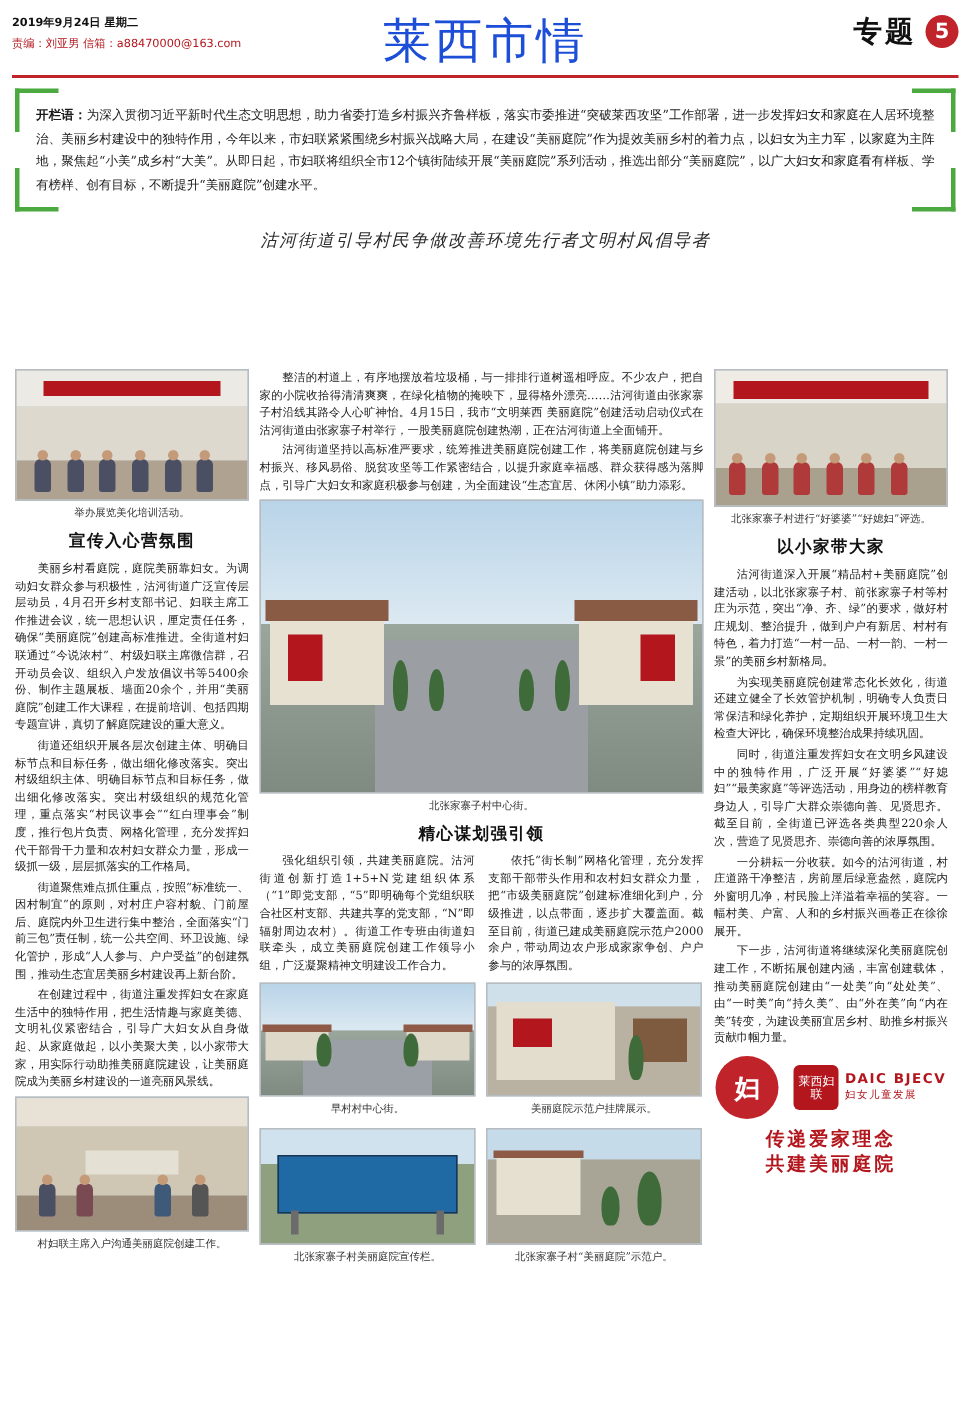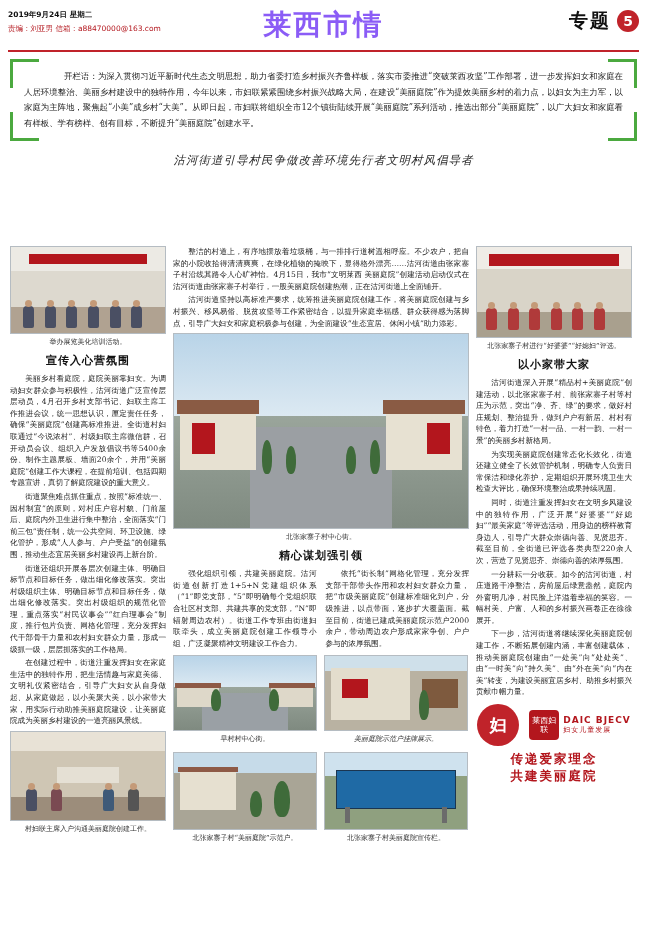--- a/index.html
+++ b/index.html
@@ -38,24 +38,24 @@
     color: #111;
   }
   .mast-left .row1 { font-weight: bold; }
   .mast-left .row2 { color: #b3161d; }
   .mast-center {
     position: absolute;
     left: 50%;
     transform: translateX(-50%);
     top: 0;
     font-family: "DejaVu Serif", "Liberation Serif", serif;
-    font-weight: bold;
-    font-size: 28px;
+    font-weight: normal;
+    font-size: 32px;
     letter-spacing: 2px;
-    color: #8b5cf6;
+    color: #1d4ed8;
   }
   .mast-right {
     position: absolute;
     right: 0; top: 2px;
     display: flex;
     align-items: center;
     gap: 6px;
   }
   .mast-right .zhuanti {
     font-family: "DejaVu Serif", "Liberation Serif", serif;
@@ -94,21 +94,21 @@
   .corner.tr { right: 0; top: 0; border-right-width: 3px; border-top-width: 3px; }
   .corner.bl { left: 0; bottom: 0; border-left-width: 3px; border-bottom-width: 3px; }
   .corner.br { right: 0; bottom: 0; border-right-width: 3px; border-bottom-width: 3px; }
   .intro-text {
     font-family: "DejaVu Serif", "Liberation Serif", serif;
     font-size: 8.4px;
     line-height: 15.5px;
     text-align: justify;
     color: #1a1a1a;
   }
-  .intro-text b { font-weight: normal; margin-left: 40px; }
+  .intro-text b { font-weight: bold; }
 
   
   .subhead {
     text-align: center;
     margin-top: 12px;
     font-family: "DejaVu Serif", "Liberation Serif", serif;
     font-size: 11.5px;
     letter-spacing: 1px;
     color: #2a2a2a;
     font-style: italic;
@@ -285,22 +285,22 @@
           <div class="person" style="left:64%"></div>
           <div class="person" style="left:78%"></div>
         </div>
       </div>
       <div class="caption">举办展览美化培训活动。</div>
 
       <div class="sec-title">宣传入心营氛围</div>
 
       <div class="body-text">
         <p>美丽乡村看庭院，庭院美丽靠妇女。为调动妇女群众参与积极性，沽河街道广泛宣传层层动员，4月召开乡村支部书记、妇联主席工作推进会议，统一思想认识，厘定责任任务，确保“美丽庭院”创建高标准推进。全街道村妇联通过“今说浓村”、村级妇联主席微信群，召开动员会议、组织入户发放倡议书等5400余份、制作主题展板、墙面20余个，并用“美丽庭院”创建工作大课程，在提前培训、包括四期专题宣讲，真切了解庭院建设的重大意义。</p>
+        <p>街道还组织开展各层次创建主体、明确目标节点和目标任务，做出细化修改落实。突出村级组织主体、明确目标节点和目标任务，做出细化修改落实。突出村级组织的规范化管理，重点落实“村民议事会”“红白理事会”制度，推行包片负责、网格化管理，充分发挥妇代干部骨干力量和农村妇女群众力量，形成一级抓一级，层层抓落实的工作格局。</p>
         <p>街道聚焦难点抓住重点，按照“标准统一、因村制宜”的原则，对村庄户容村貌、门前屋后、庭院内外卫生进行集中整治，全面落实“门前三包”责任制，统一公共空间、环卫设施、绿化管护，形成“人人参与、户户受益”的创建氛围，推动生态宜居美丽乡村建设再上新台阶。</p>
-        <p>街道还组织开展各层次创建主体、明确目标节点和目标任务，做出细化修改落实。突出村级组织主体、明确目标节点和目标任务，做出细化修改落实。突出村级组织的规范化管理，重点落实“村民议事会”“红白理事会”制度，推行包片负责、网格化管理，充分发挥妇代干部骨干力量和农村妇女群众力量，形成一级抓一级，层层抓落实的工作格局。</p>
         <p>在创建过程中，街道注重发挥妇女在家庭生活中的独特作用，把生活情趣与家庭美德、文明礼仪紧密结合，引导广大妇女从自身做起、从家庭做起，以小美聚大美，以小家带大家，用实际行动助推美丽庭院建设，让美丽庭院成为美丽乡村建设的一道亮丽风景线。</p>
       </div>
 
       <div class="photo" style="height:90px;margin-top:4px;">
         <div class="scene">
           <div class="ceiling" style="height:22%;background:#e8e2d6"></div>
           <div class="midwall" style="top:22%;bottom:26%;background:#cfc6b4"></div>
           <div class="floor" style="height:26%;background:#9c8d7b"></div>
           <div class="wall" style="left:30%;top:40%;width:40%;height:18%;background:#e5e0d4"></div>
           <div class="person" style="left:10%;bottom:10%"></div>
@@ -354,60 +354,60 @@
               <div class="wall" style="left:2%;top:42%;width:30%;height:26%;background:#ded8c9"></div>
               <div class="roof" style="left:1%;top:36%;width:32%;height:7%;"></div>
               <div class="wall" style="right:2%;top:42%;width:30%;height:26%;background:#ded8c9"></div>
               <div class="roof" style="right:1%;top:36%;width:32%;height:7%;"></div>
               <div class="tree" style="left:26%;bottom:26%;height:22px"></div>
               <div class="tree" style="right:26%;bottom:26%;height:22px"></div>
             </div>
           </div>
           <div class="caption">早村村中心街。</div>
         </div>
-        <div style="width:144px;font-style:italic;">
+        <div style="width:144px;">
           <div class="photo" style="height:76px">
             <div class="scene">
               <div class="sky" style="height:20%;background:#cfe0ea"></div>
               <div class="ground" style="height:80%;background:#b9b2a2"></div>
               <div class="wall" style="left:4%;top:16%;width:56%;height:70%;background:#e3ddcd"></div>
               <div class="wall" style="right:6%;top:30%;width:26%;height:40%;background:#7e5a3e"></div>
               <div class="red-banner" style="left:12%;top:30%;width:18%;height:26%;"></div>
               <div class="tree" style="left:66%;bottom:14%;height:30px"></div>
             </div>
           </div>
           <div class="caption">美丽庭院示范户挂牌展示。</div>
         </div>
       </div>
 
       <div style="display:flex;gap:7px;margin-top:2px;">
+        <div style="width:144px;">
+          <div class="photo" style="height:78px">
+            <div class="scene">
+              <div class="sky" style="height:30%;background:#cfe2ee"></div>
+              <div class="ground" style="height:70%;background:#8fa07f"></div>
+              <div class="screen" style="left:8%;top:22%;right:8%;height:48%;background:#1f6aa5"></div>
+              <div class="wall" style="left:14%;top:70%;width:5px;height:22%;background:#6b6b6b"></div>
+              <div class="wall" style="right:14%;top:70%;width:5px;height:22%;background:#6b6b6b"></div>
+            </div>
+          </div>
+          <div class="caption">北张家寨子村美丽庭院宣传栏。</div>
+        </div>
         <div style="width:144px;">
           <div class="photo" style="height:78px">
             <div class="scene">
               <div class="sky" style="height:26%;background:#c6dbe9"></div>
               <div class="ground" style="height:74%;background:#a9a596"></div>
               <div class="wall" style="left:4%;top:22%;width:40%;height:52%;background:#e6e0d0"></div>
               <div class="roof" style="left:3%;top:18%;width:42%;height:6%;"></div>
               <div class="tree" style="right:18%;bottom:16%;height:36px;width:16px"></div>
               <div class="tree" style="right:38%;bottom:16%;height:26px;width:12px"></div>
             </div>
           </div>
           <div class="caption">北张家寨子村“美丽庭院”示范户。</div>
-        </div>
-        <div style="width:144px;">
-          <div class="photo" style="height:78px">
-            <div class="scene">
-              <div class="sky" style="height:30%;background:#cfe2ee"></div>
-              <div class="ground" style="height:70%;background:#8fa07f"></div>
-              <div class="screen" style="left:8%;top:22%;right:8%;height:48%;background:#1f6aa5"></div>
-              <div class="wall" style="left:14%;top:70%;width:5px;height:22%;background:#6b6b6b"></div>
-              <div class="wall" style="right:14%;top:70%;width:5px;height:22%;background:#6b6b6b"></div>
-            </div>
-          </div>
-          <div class="caption">北张家寨子村美丽庭院宣传栏。</div>
         </div>
       </div>
     </div>
 
     <div class="col col-right">
       <div class="photo" style="height:92px">
         <div class="scene">
           <div class="ceiling" style="height:24%;background:#efece6"></div>
           <div class="midwall" style="top:24%;bottom:28%;background:#d9d4c8"></div>
           <div class="floor" style="height:28%;background:#a9a08e"></div>

